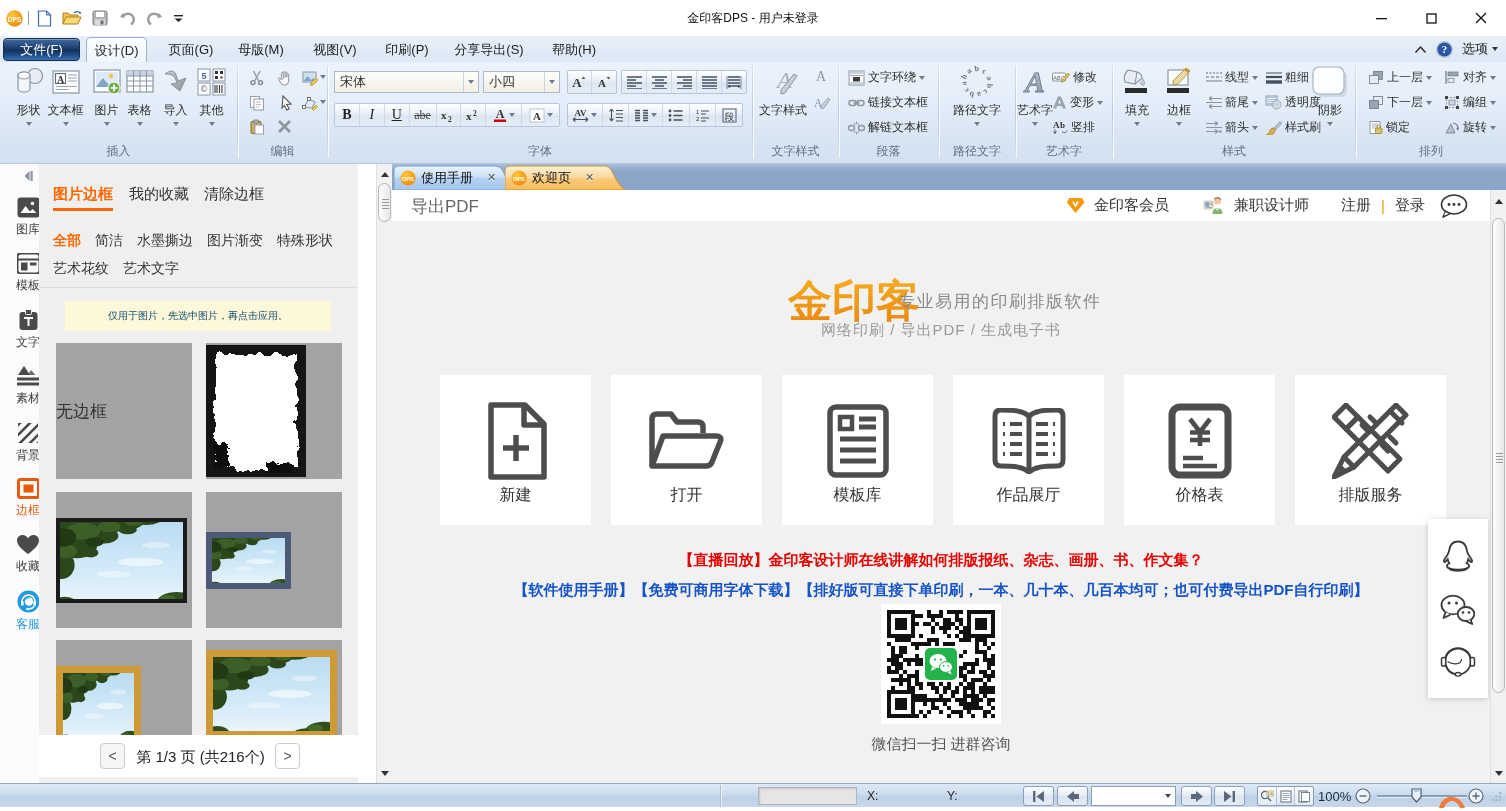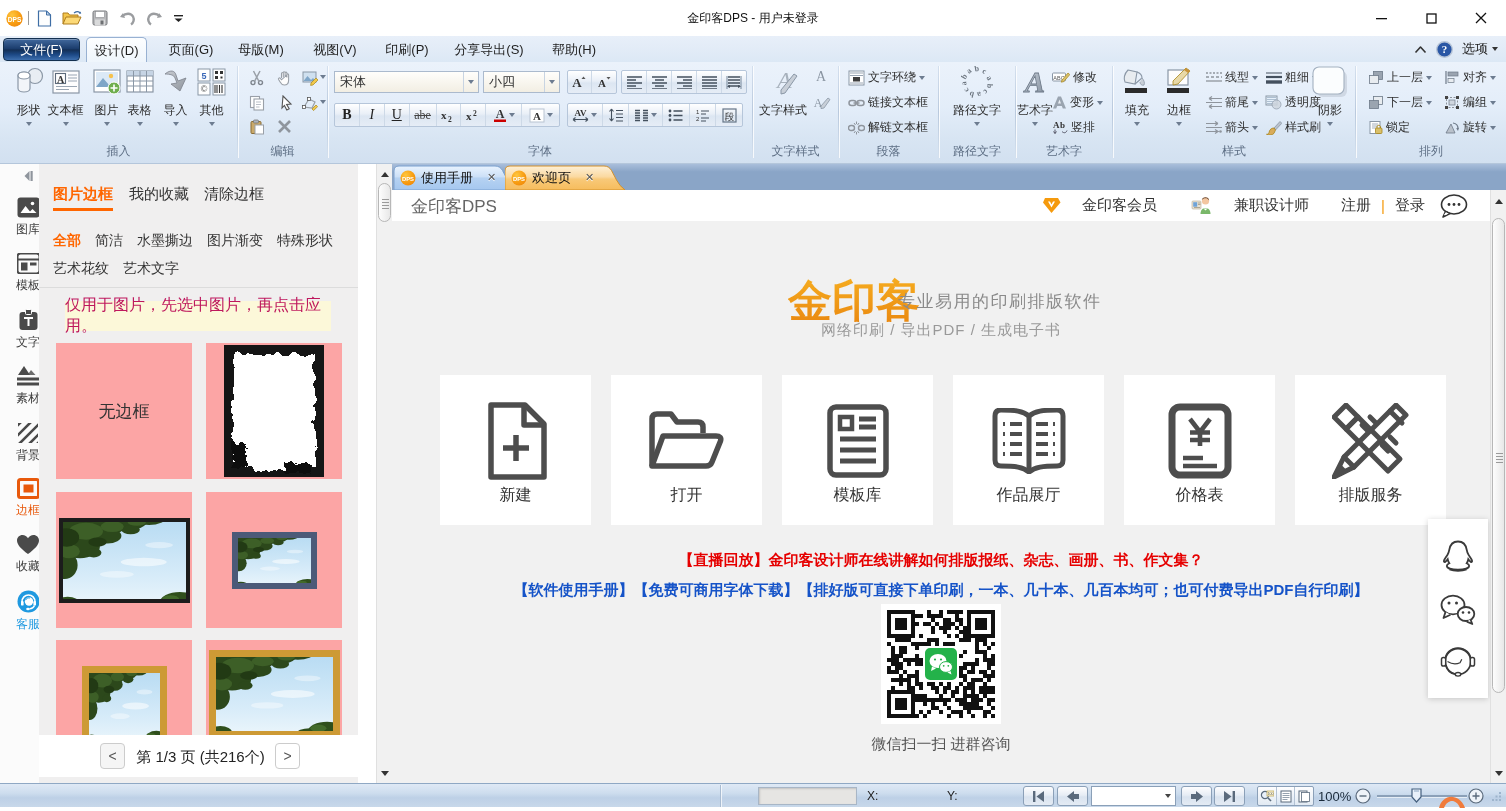--- a/index.html
+++ b/index.html
@@ -46,22 +46,22 @@
 .rail-item.active .rl{color:#e8590c}
 .rail-item.blue .rl{color:#1f99e0}
 
 #panel{position:absolute;left:39px;top:164px;width:319px;height:619px;background:#f0efef;overflow:hidden}
 .ptab{position:absolute;top:21px;font-size:15px;color:#333}
 .ptab.active{color:#ff6600;font-weight:bold}
 .ptab-underline{position:absolute;left:14px;top:44px;width:60px;height:3px;background:#ff6600}
 .pcat{position:absolute;font-size:14px;color:#333}
 .pcat.active{color:#ff6600;font-weight:bold}
 #panel-hr{position:absolute;left:0px;top:123px;width:319px;height:1px;background:#dcdcdc}
-#panel-notice{position:absolute;left:26px;top:137px;width:266px;height:30px;background:#fcf8d9;display:flex;align-items:center;justify-content:center;font-size:16px;color:#be185d}
-.pcell{position:absolute;width:136px;height:136px;background:#fca5a5;display:flex;align-items:center;justify-content:center}
+#panel-notice{position:absolute;left:26px;top:137px;width:266px;height:30px;background:#fcf8d9;display:flex;align-items:center;justify-content:center;font-size:10px;color:#0c4a6e}
+.pcell{position:absolute;width:136px;height:136px;background:#a3a3a3;display:flex;align-items:center;}
 #pagination{position:absolute;left:0;top:571px;width:319px;height:42px;background:#fff;display:flex;align-items:center}
 .pgbtn{position:absolute;width:25px;height:26px;border:1px solid #ccc;border-radius:4px;display:flex;align-items:center;justify-content:center;font-size:14px;color:#555;top:8px}
 #pg-prev{left:61px;background:#f5f5f5}
 #pg-next{left:236px;background:#fff}
 #pg-text{position:absolute;left:90px;width:143px;text-align:center;top:13px;font-size:15px;color:#222}
 
 .vscroll{position:absolute;background:#f1f1f1;border-left:1px solid #e0e0e0;width:16px}
 .vs-arrow{position:absolute;left:0;width:16px;height:16px;display:flex;align-items:center;justify-content:center}
 .vs-thumb{position:absolute;left:1px;width:13px;background:linear-gradient(90deg,#fdfdfd,#e8e8e8);border:1px solid #b7b7b7;border-radius:7px}
 .vs-grip{position:absolute;left:3px;width:7px;height:1px;background:#9a9a9a}
@@ -73,21 +73,21 @@
 .doctab{position:absolute;top:1px;height:25px}
 .doctab svg.bgshape{position:absolute;left:0;top:0}
 .doctab .dt-in{position:relative;display:flex;align-items:center;height:100%;padding:0 6px;gap:5px}
 .doctab .dt-label{font-size:13px;color:#111}
 .dt-close{font-size:11px;color:#555;font-weight:bold;text-shadow:0 1px 0 rgba(255,255,255,.9);margin-left:9px}
 
 #welcome{position:absolute;left:0;top:26px;width:1098px;height:593px;background:#f1f1f1;overflow:hidden}
 #w-header{position:absolute;left:0;top:0;width:1098px;height:31px;background:#fff}
 #w-appname{position:absolute;left:19px;top:5px;font-size:17px;color:#666}
 #w-links{position:absolute;right:22px;top:0;height:31px;display:flex;align-items:center;gap:10px;font-size:15px;color:#333}
-.w-link{display:flex;align-items:center;gap:21px}
+.w-link{display:flex;align-items:center;gap:9px}
 #w-logo{position:absolute;left:396px;top:82px;font-size:44px;font-weight:bold;letter-spacing:0px;background:linear-gradient(#f7b021,#e8830e);-webkit-background-clip:text;background-clip:text;color:transparent;font-family:"DejaVu Serif",serif}
 #w-tagline{position:absolute;left:506px;top:100px;font-size:17px;color:#8a8a8a;letter-spacing:1.5px;font-family:"DejaVu Serif",serif}
 #w-sub{position:absolute;left:0;top:131px;width:1098px;text-align:center;font-size:15px;color:#999;letter-spacing:1px}
 .wcard{position:absolute;top:185px;width:151px;height:150px;background:#fff;display:flex;flex-direction:column;align-items:center}
 .wcard .wic{margin-top:26px;height:80px;display:flex;align-items:center;justify-content:center}
 .wcard .wlb{margin-top:4px;font-size:16px;color:#333}
 #w-redline{position:absolute;left:0;top:361px;width:1098px;text-align:center;font-size:15px;font-weight:bold;color:#e60000}
 #w-blueline{position:absolute;left:0;top:391px;width:1098px;text-align:center;font-size:15px;font-weight:bold;color:#1553c8}
 #w-qr{position:absolute;left:489px;top:414px;width:120px;height:120px;background:#fff}
 #w-qrlogo{position:absolute;left:42px;top:42px;width:36px;height:36px;background:#24b24a;border:2px solid #fff;border-radius:7px;display:flex;align-items:center;justify-content:center}
@@ -1021,21 +1021,21 @@
             <text x="8.5" y="11.3" font-size="6.2" font-weight="bold" fill="#fff" text-anchor="middle">DPS</text>
           </svg>
         <span class="dt-label">欢迎页</span>
         <span class="dt-close">✕</span>
       </span>
     </div>
   </div>
 
   <div id="welcome">
     <div id="w-header">
-      <span id="w-appname">金印客DPS</span>
+      <span id="w-appname">导出PDF</span>
       <div id="w-links">
         <span class="w-link">
           <svg width="19" height="17" viewBox="0 0 19 17">
               <path d="M3 1h13l2.5 4.5L9.5 16 1 5.5z" fill="#f59a0d"></path>
               <path d="M6 4.5l3.5 6 3.5-6h-2l-1.5 3-1.5-3z" fill="#fff"></path>
             </svg>
           <span>金印客会员</span>
         </span>
         <span style="width:14px"></span>
         <span class="w-link">

